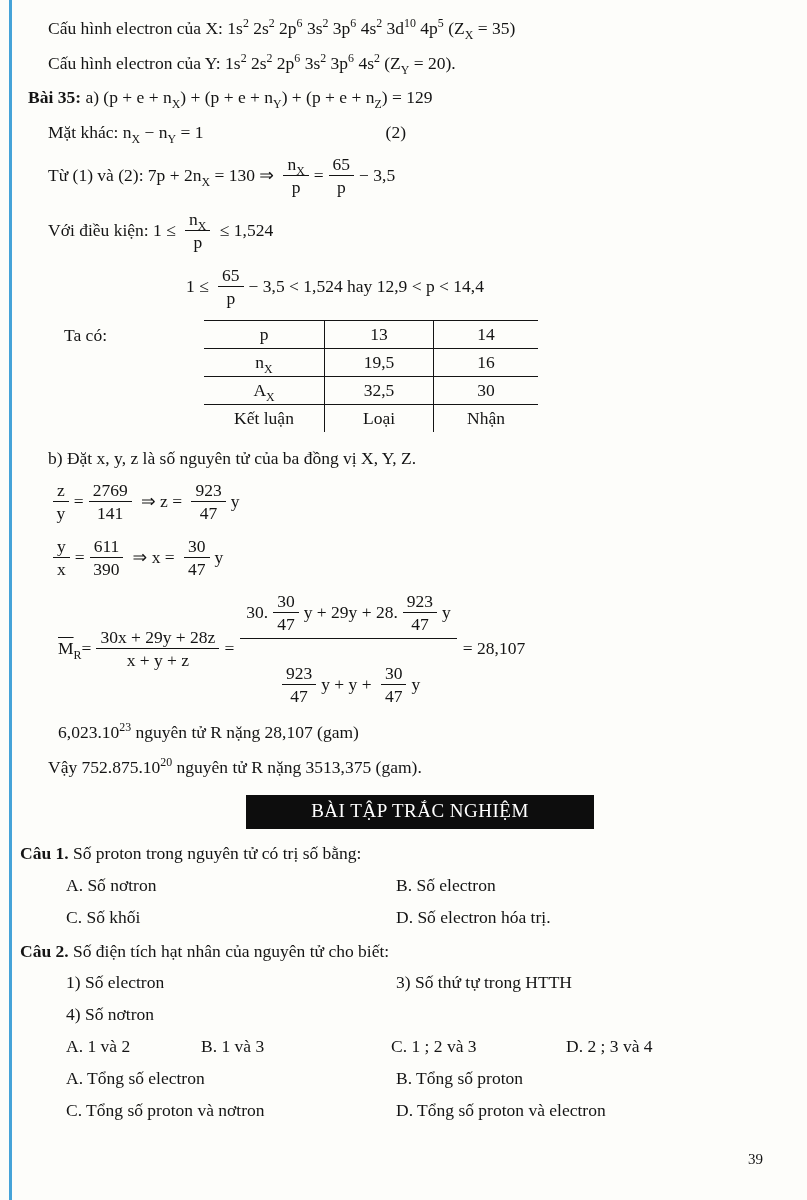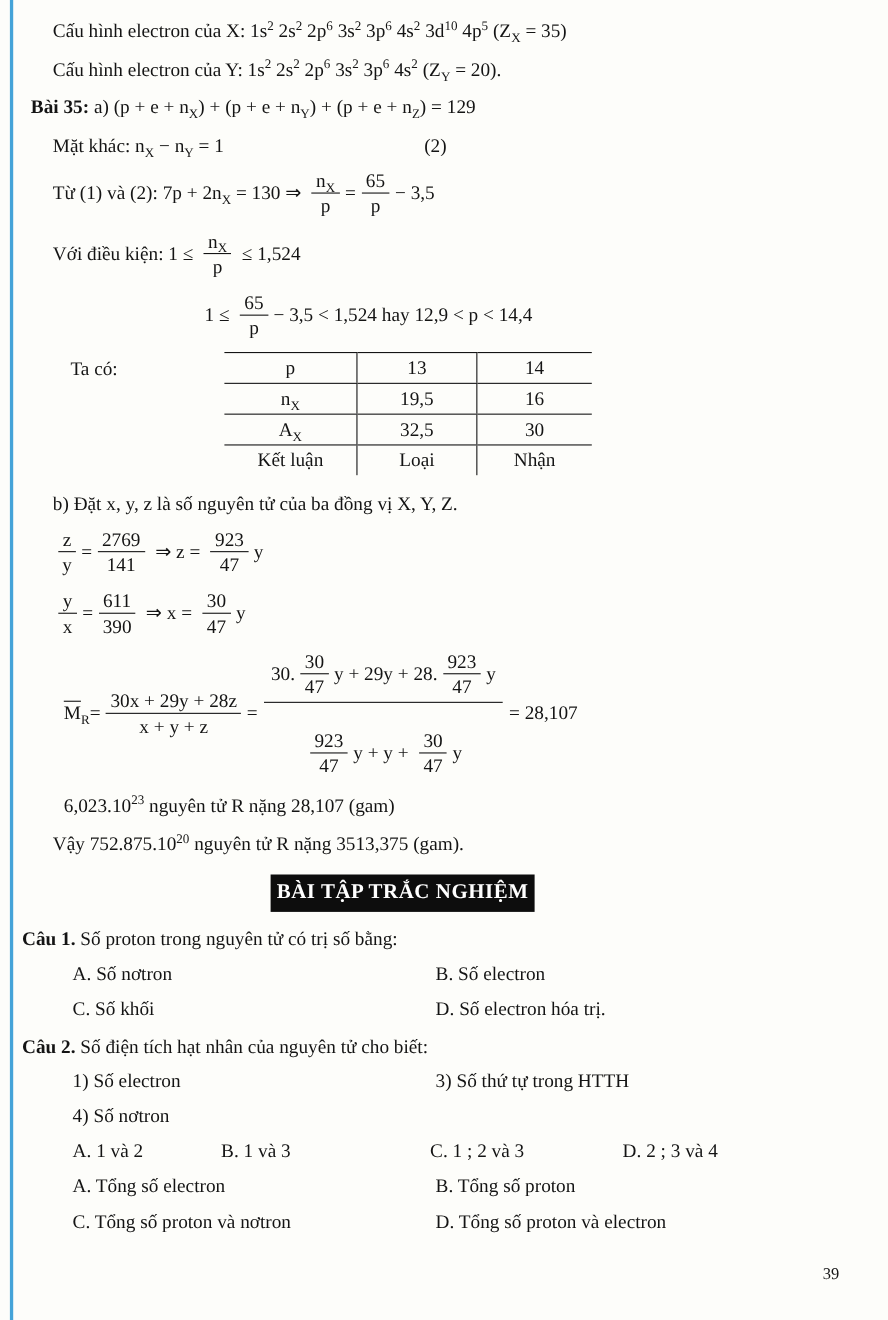--- a/index.html
+++ b/index.html
@@ -33,23 +33,23 @@
   table.sol-table td.c0 { min-width:100px; }
   table.sol-table td.c1 { min-width:88px; }
   table.sol-table td.c2 { min-width:84px; }
   table.sol-table tr td:first-child { border-left:none; }
   table.sol-table tr:first-child td { border-top:1.5px solid #141414; }
   table.sol-table tr:last-child td { border-bottom:none; }
   .indent-sm { margin-left:10px; }
   .mr-row { margin:6px 0 14px 10px; }
   .overline { text-decoration:overline; }
   .quiz-header {
-    width:240px; margin:16px 0 12px 198px;
+    width:348px; margin:16px 0 12px 198px;
     background:#0d0d0d; color:#ffffff;
-    font-weight:700; font-size:19px; letter-spacing:0.5px;
+    font-weight:400; font-size:19px; letter-spacing:0.5px;
     text-align:center; padding:5px 0 7px;
   }
   .question { margin:2px 0 9px -28px; }
   .opt2 { display:grid; grid-template-columns:330px 1fr; row-gap:11px; margin:0 0 11px 18px; }
   .opt4 { display:grid; grid-template-columns:135px 190px 175px 1fr; margin:0 0 11px 18px; }
   .pagenum { position:absolute; right:44px; bottom:32px; font-size:15px; }
 </style>
 </head>
 <body>
 

